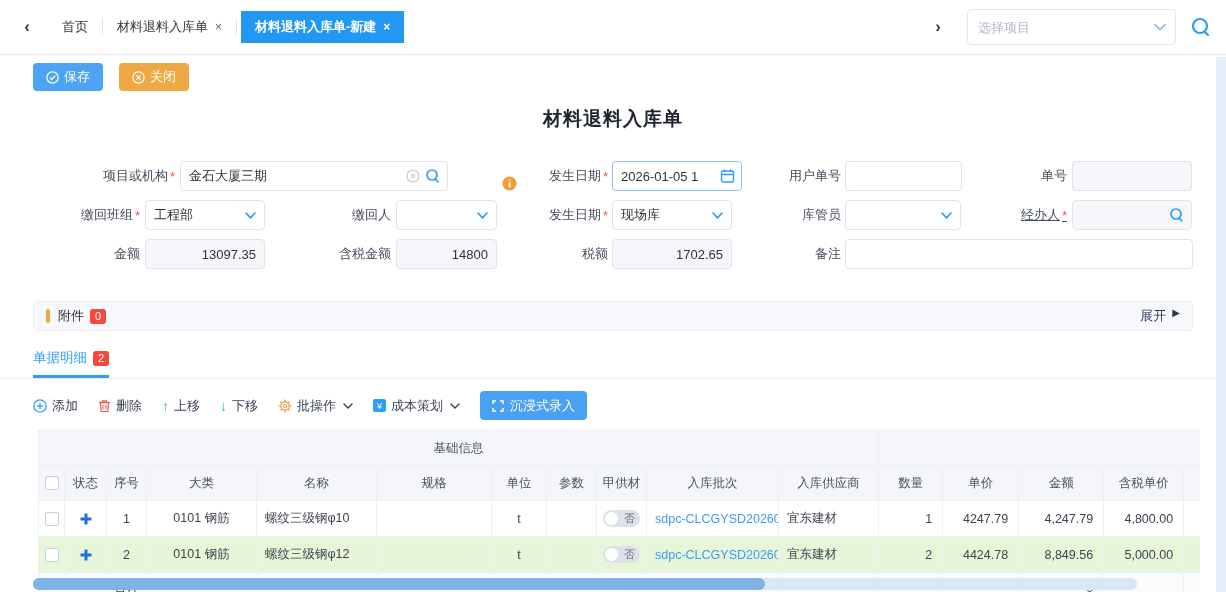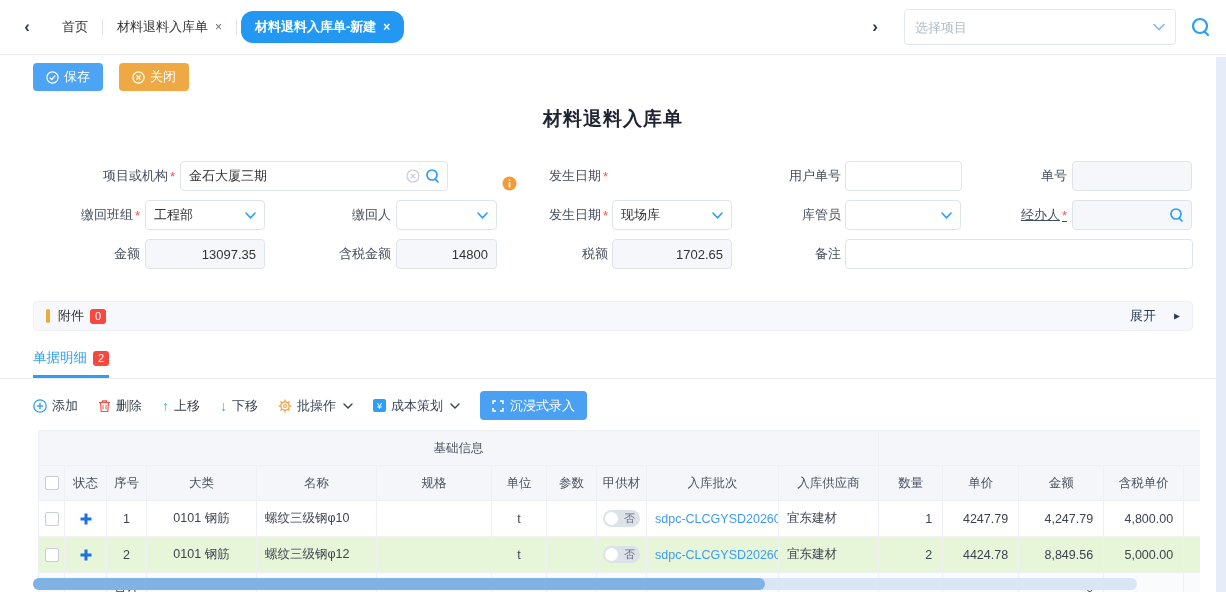--- a/index.html
+++ b/index.html
@@ -8,25 +8,25 @@
     font-family:"Liberation Sans","DejaVu Sans",sans-serif;
     background:#fff; color:#333; position:relative; overflow:hidden; font-size:13px;
   }
   
   .topbar { height:55px; display:flex; align-items:center; padding:0 14px 0 16px;
             border-bottom:1px solid #e7eaf0; background:#fff; }
   .nav-chev { width:22px; height:22px; display:flex; align-items:center; justify-content:center;
               color:#2b3a55; font-weight:bold; font-size:17px; cursor:pointer; }
   .tab { padding:6px 10px; color:#333; white-space:nowrap; cursor:pointer; display:inline-flex; gap:7px; align-items:center;}
   .tab .x { color:#667; font-size:12px; }
-  .tab.active { background:#2298f3; color:#fff; border-radius:12px; padding:7px 14px; font-weight:bold;}
+  .tab.active { background:#2298f3; color:#fff; border-radius:0; padding:7px 14px; font-weight:bold;}
   .tab.active .x { color:#fff; }
   .tdiv { width:1px; height:16px; background:#dfe3ea; margin:0 4px; }
   .topbar .spacer { flex:1; }
-  .proj-select { width:272px; height:36px; border:1px solid #e3e7ee; border-radius:4px;
+  .proj-select { width:209px; height:36px; border:1px solid #e3e7ee; border-radius:4px;
                  display:flex; align-items:center; padding:0 10px; margin:0 14px 0 18px; background:#fff;}
   .proj-select input { border:none; outline:none; flex:1; font-size:13px; color:#333;
                        font-family:inherit; background:transparent; }
   .proj-select input::placeholder { color:#b3bac8; }
   
   .actions { margin:8px 0 0 33px; display:flex; gap:16px; }
   .btn { height:28px; border:none; border-radius:4px; color:#fff; font-size:13px;
          padding:0 13px; display:inline-flex; align-items:center; gap:5px; cursor:pointer;
          font-family:inherit; }
   .btn-save { background:#4da4f4; }
@@ -50,21 +50,21 @@
          display:flex; align-items:center; justify-content:space-between; padding:0 8px; cursor:pointer; }
   .sel .val { color:#333; }
   
   .attach { margin:30px 33px 12px 33px; height:30px; background:#f7f8fb; border:1px solid #edeff4;
             border-radius:4px; display:flex; align-items:center; padding:0 12px; }
   .attach .mark { width:4px; height:14px; background:#f0a73d; border-radius:2px; margin-right:8px; }
   .badge { background:#f5483f; color:#fff; border-radius:3px; font-size:11px; min-width:16px;
            height:15px; display:inline-flex; align-items:center; justify-content:center;
            padding:0 4px; margin-left:6px; }
   .attach .spacer { flex:1; }
-  .expand { color:#2b3a55; font-size:13px; display:inline-flex; align-items:center; gap:18px; cursor:pointer;font-family:Liberation Mono, monospace;}
+  .expand { color:#2b3a55; font-size:13px; display:inline-flex; align-items:flex-start; gap:6px; cursor:pointer;}
   .expand .tri { font-size:10px; color:#2b3a55; }
   
   .tabline { margin-top:18px; border-bottom:1px solid #e8ebf1; padding-left:33px; }
   .dtab { display:inline-flex; align-items:center; color:#2e9df5; font-size:13.5px;
           padding-bottom:8px; border-bottom:3px solid #2e9df5; cursor:pointer; }
   
   .toolbar { margin:12px 0 10px 33px; display:flex; align-items:center; gap:20px;
              font-size:13px; color:#3a4254; }
   .titem { display:inline-flex; align-items:center; gap:5px; cursor:pointer; }
   .chev-s { margin-left:2px; }
@@ -187,20 +187,33 @@
     <svg width="15" height="15" viewBox="0 0 15 15">
         <circle cx="7.5" cy="7.5" r="7" fill="#f39c35"></circle>
         <rect x="6.7" y="3.2" width="1.7" height="1.7" rx="0.8" fill="#fff"></rect>
         <rect x="6.7" y="6" width="1.7" height="5.6" rx="0.8" fill="#fff"></rect>
       </svg>
   </span>
   <div class="fg lb" style="left:498px;top:0;width:110px;">
     <span>发生日期</span>
       <i class="star">*</i>
     </div>
+  <div class="fg" style="left:612px;top:0;width:130px;">
+    <div class="iwrap">
+      <input class="inp date" value="2026-01-05 1" style="">
+      <span class="icon-in" style="right:7px;">
+        <svg width="15" height="15" viewBox="0 0 15 15">
+            <rect x="1.5" y="2.5" width="12" height="11" rx="1.5" fill="none" stroke="#2e9df5" stroke-width="1.4"></rect>
+            <line x1="1.5" y1="6" x2="13.5" y2="6" stroke="#2e9df5" stroke-width="1.4"></line>
+            <line x1="4.5" y1="1" x2="4.5" y2="3.5" stroke="#2e9df5" stroke-width="1.4"></line>
+            <line x1="10.5" y1="1" x2="10.5" y2="3.5" stroke="#2e9df5" stroke-width="1.4"></line>
+          </svg>
+      </span>
+    </div>
+  </div>
   <div class="fg lb" style="left:741px;top:0;width:100px;padding-left:36px;">
     <span>用户单号</span>
     </div>
   <div class="fg" style="left:845px;top:0;width:117px;">
     <input class="inp" value="" style="">
   </div>
   <div class="fg lb" style="left:967px;top:0;width:100px;">
     <span>单号</span>
     </div>
   <div class="fg" style="left:1072px;top:0;width:120px;">

